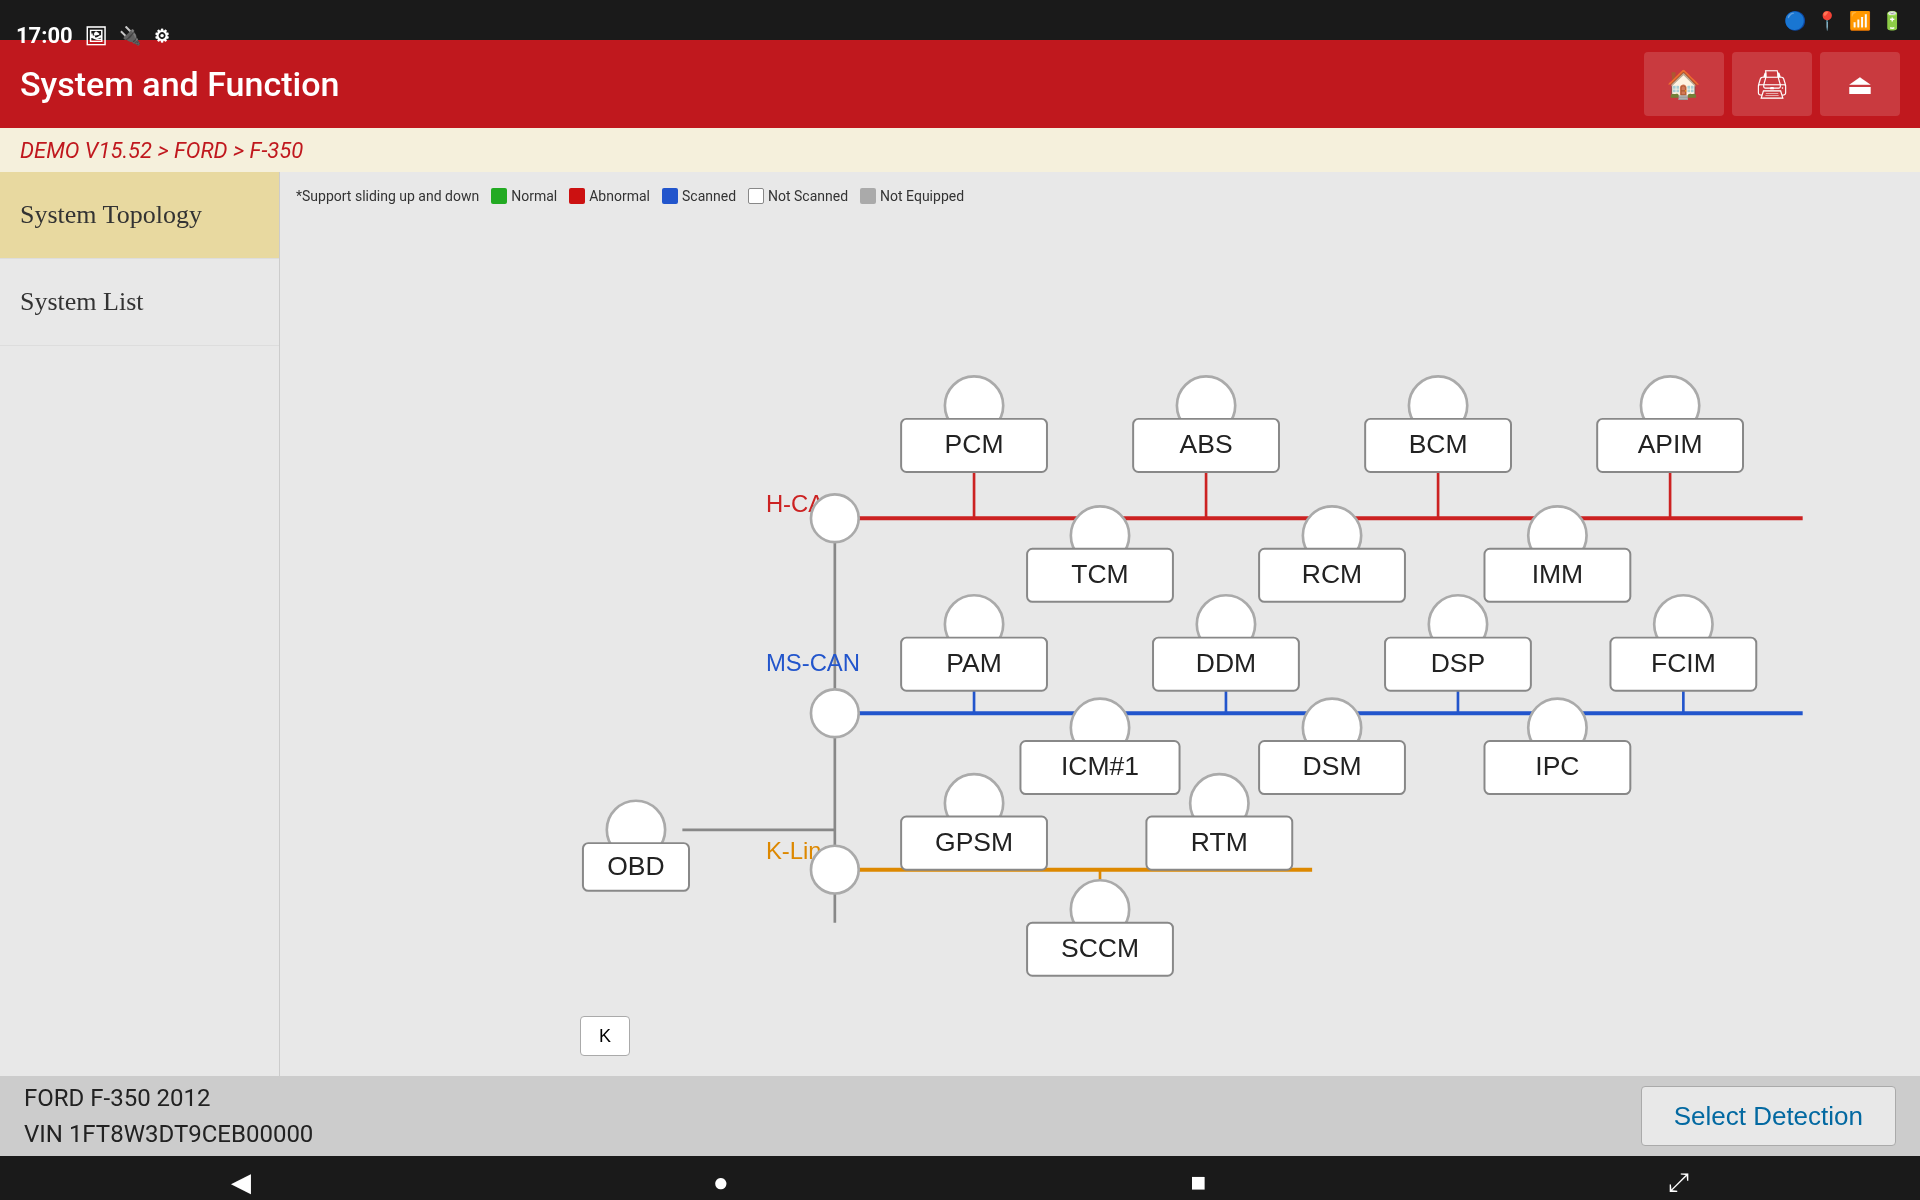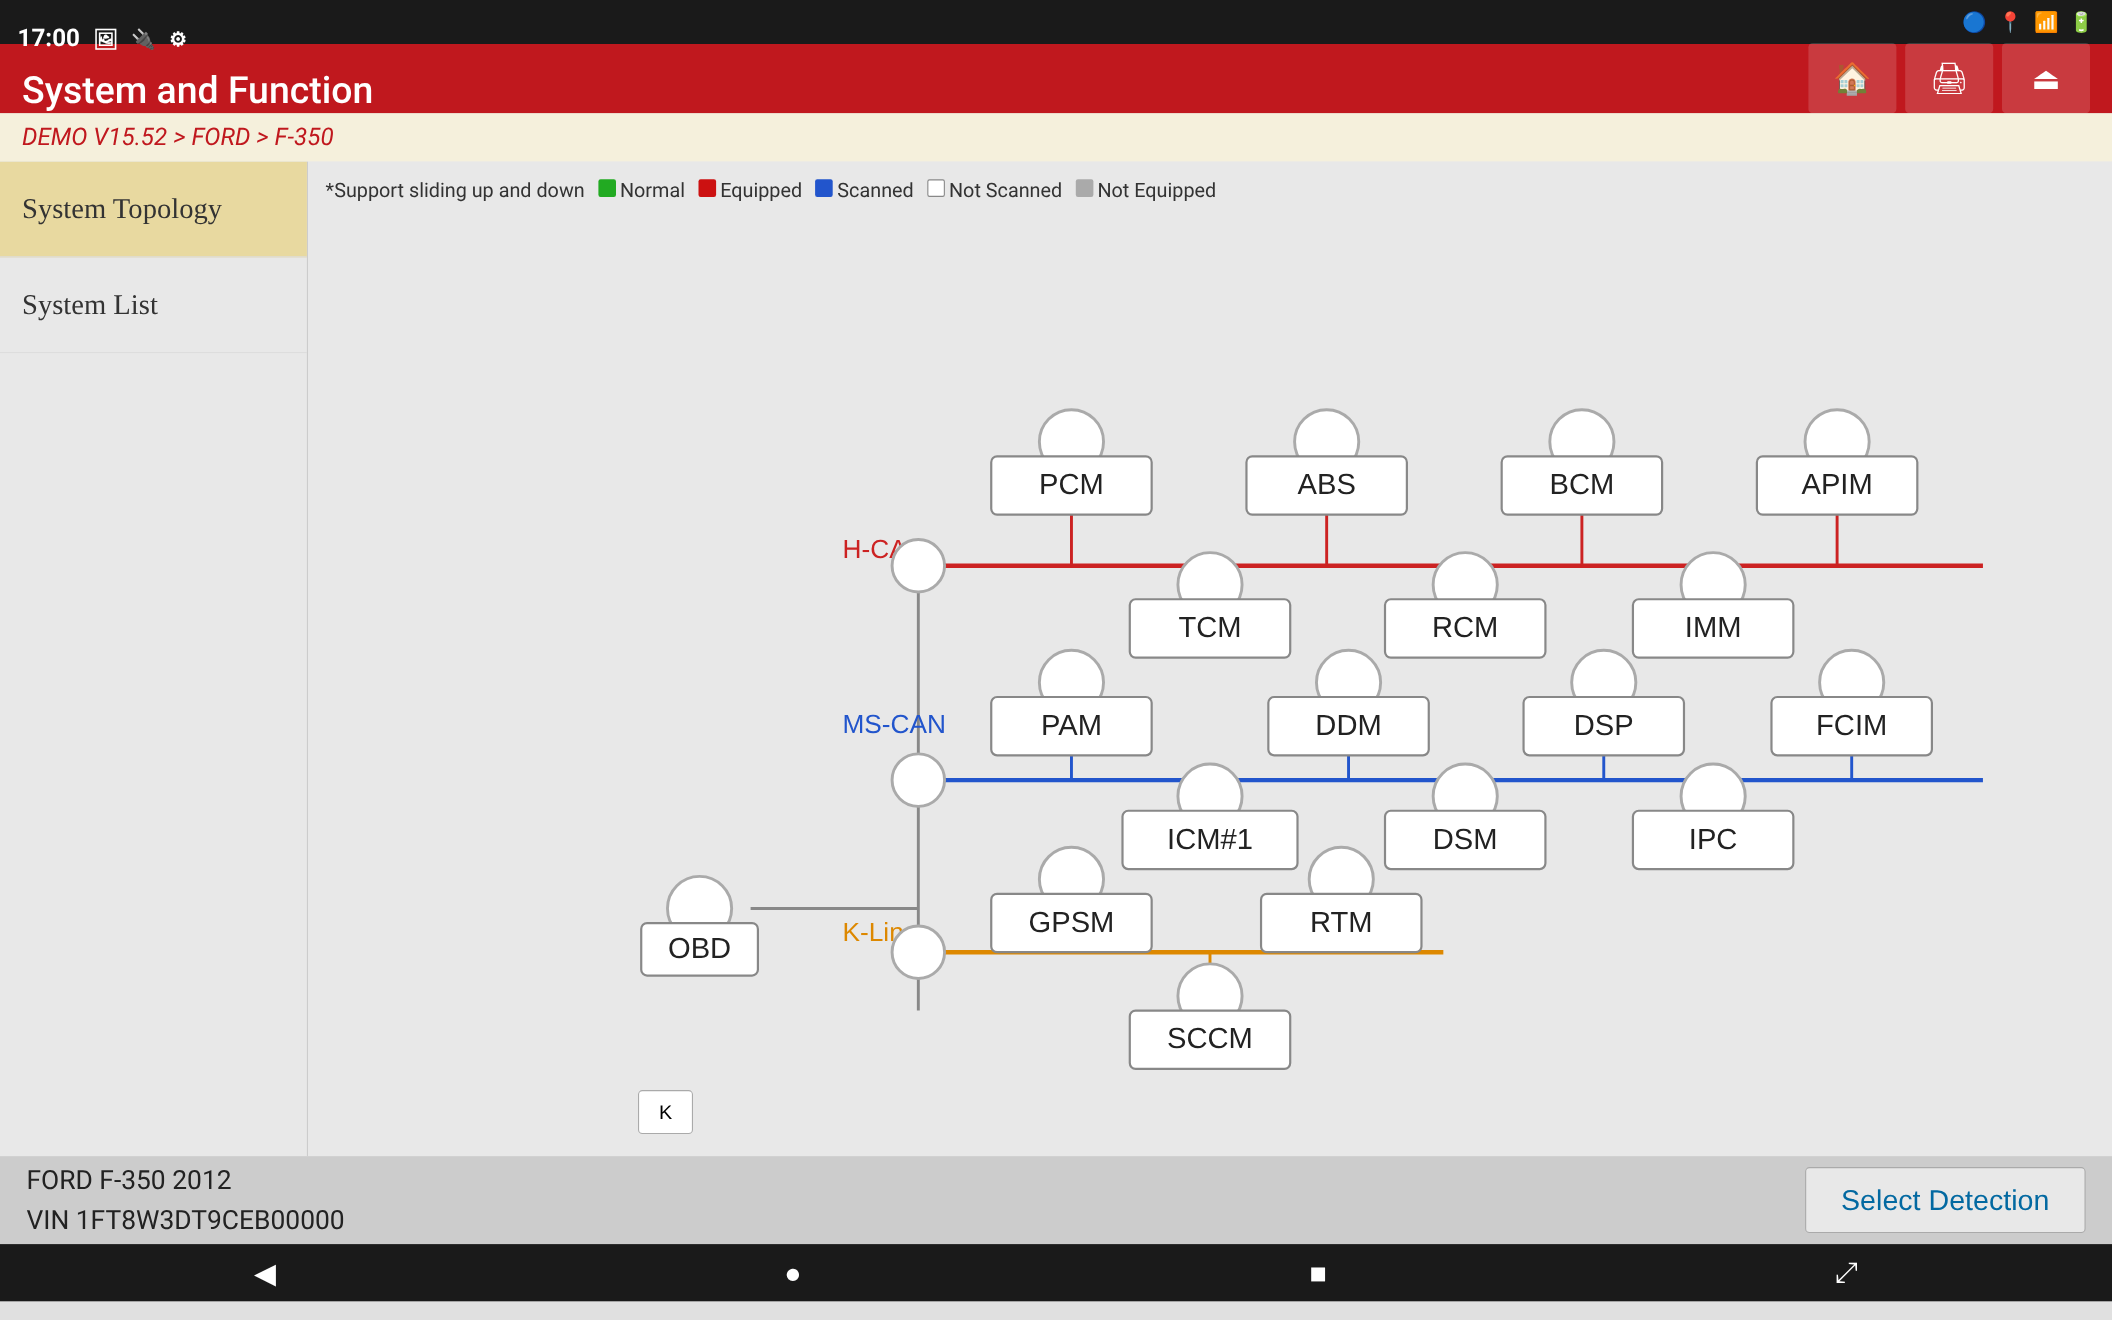--- a/index.html
+++ b/index.html
@@ -10,22 +10,22 @@
       width: 100%; height: 40px; background: #1a1a1a;
       display: flex; align-items: center; justify-content: space-between;
       padding: 0 16px; color: white; font-size: 22px; font-weight: bold;
     }
     #status-left { display: flex; align-items: center; gap: 12px; margin-top: 31px; }
     #status-right { display: flex; align-items: center; gap: 10px; }
     .status-icon { font-size: 18px; }
 
     
     #title-bar {
-      width: 100%; height: 63px; background: #c0181e;
-      display: flex; align-items: flex-end; justify-content: space-between;
+      width: 100%; height: 88px; background: #c0181e;
+      display: flex; align-items: center; justify-content: space-between;
       padding: 0 20px;
     }
     #title-text { color: white; font-size: 34px; font-weight: 500; }
     #title-buttons { display: flex; gap: 8px; }
     .title-btn {
       width: 80px; height: 64px; background: rgba(255,255,255,0.15);
       border: none; border-radius: 4px; color: white; font-size: 28px;
       cursor: pointer; display: flex; align-items: center; justify-content: center;
     }
 
@@ -45,21 +45,21 @@
       padding: 28px 20px; font-size: 26px; color: #333;
       border-bottom: 1px solid #ddd; cursor: pointer;
     }
     .sidebar-item.active { background: #e8d9a0; }
 
     
     #diagram-area { flex: 1; overflow: hidden; position: relative; background: #e8e8e8; padding: 16px; }
 
     
     #legend {
-      font-size: 18px; color: #333; margin-bottom: 32px;
+      font-size: 14px; color: #333; margin-bottom: 16px;
       display: flex; align-items: center; gap: 12px; flex-wrap: wrap;
     }
     .legend-dot { width: 16px; height: 16px; border-radius: 2px; display: inline-block; }
     .legend-item { display: flex; gap: 4px; }
 
     
     #topology { width: 100%; height: calc(100% - 50px); }
 
     
     #collapse-btn {
@@ -144,21 +144,21 @@
 
     
     <div id="legend">
       <span>*Support sliding up and down</span>
       <span class="legend-item">
         <span class="legend-dot" style="background:#22aa22;"></span>
         <span>Normal</span>
       </span>
       <span class="legend-item">
         <span class="legend-dot" style="background:#cc1111;"></span>
-        <span>Equipped</span>
+        <span>Abnormal</span>
       </span>
       <span class="legend-item">
         <span class="legend-dot" style="background:#2255cc;"></span>
         <span>Scanned</span>
       </span>
       <span class="legend-item">
         <span class="legend-dot" style="background:#fff; border:1px solid #888;"></span>
         <span>Not Scanned</span>
       </span>
       <span class="legend-item">

